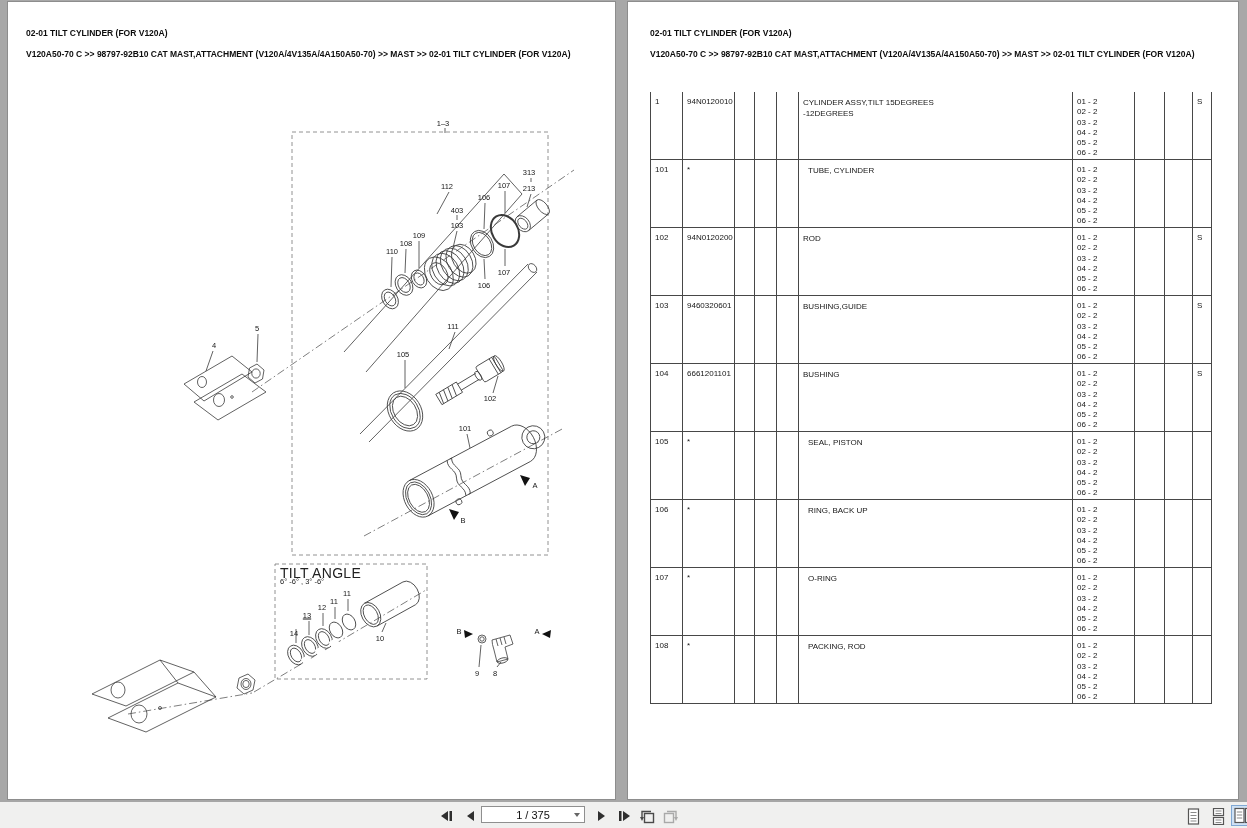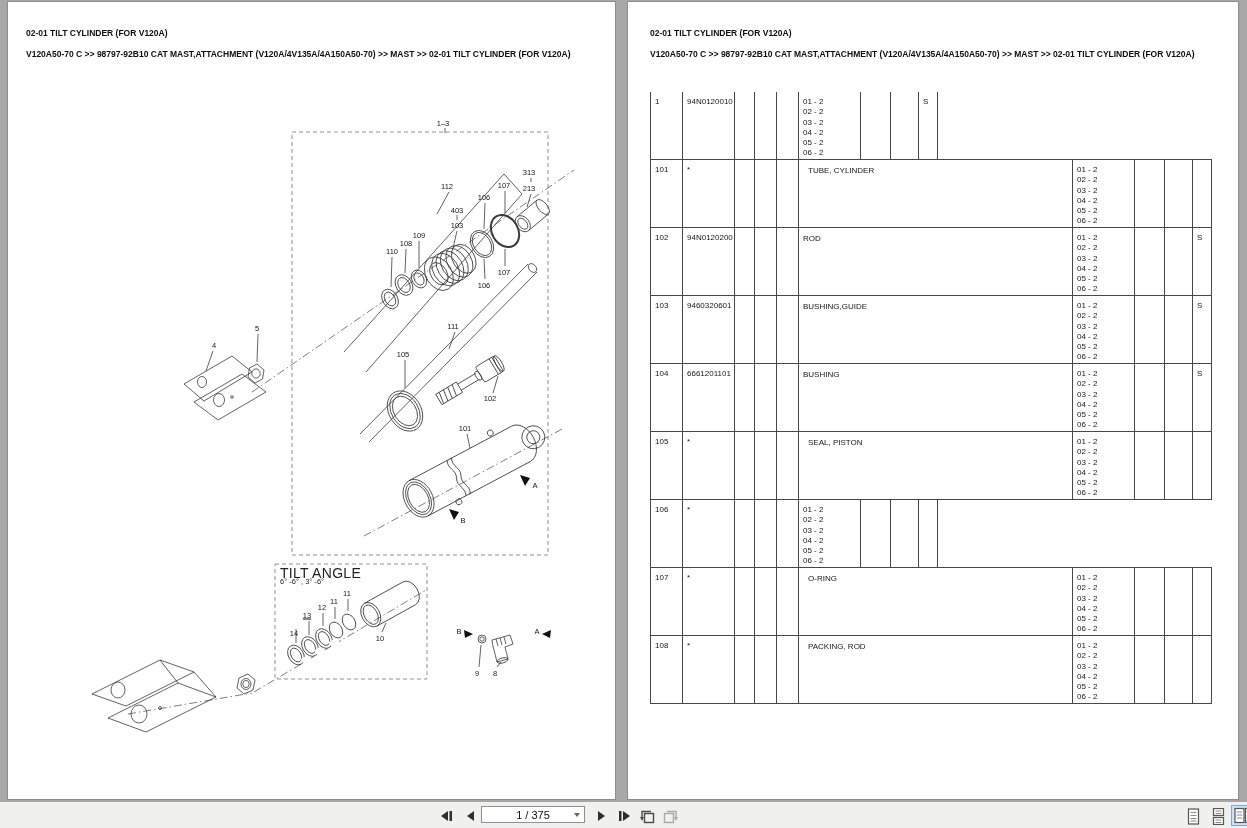--- a/index.html
+++ b/index.html
@@ -285,20 +285,24 @@
     <div class="doc-title">02-01 TILT CYLINDER (FOR V120A)</div>
     <div class="breadcrumb">V120A50-70 C &gt;&gt; 98797-92B10 CAT MAST,ATTACHMENT (V120A/4V135A/4A150A50-70) &gt;&gt; MAST &gt;&gt; 02-01 TILT CYLINDER (FOR V120A)</div>
     <div class="parts-table">
       <div class="t-body" id="table-body">
           <div class="t-row">
             <div class="cell cw0 first">1</div>
             <div class="cell cw1">94N0120010</div>
             <div class="cell cw2"></div>
             <div class="cell cw3"></div>
             <div class="cell cw4"></div>
+            <div class="cell cw5">
+              <div class="desc-line">CYLINDER ASSY,TILT 15DEGREES</div>
+              <div class="desc-line">-12DEGREES</div>
+            </div>
             <div class="cell cw6">
               <div class="mq">01 - 2</div>
               <div class="mq">02 - 2</div>
               <div class="mq">03 - 2</div>
               <div class="mq">04 - 2</div>
               <div class="mq">05 - 2</div>
               <div class="mq">06 - 2</div>
             </div>
             <div class="cell cw7"></div>
             <div class="cell cw8"></div>
@@ -408,20 +412,23 @@
             <div class="cell cw7"></div>
             <div class="cell cw8"></div>
             <div class="cell cw9"></div>
           </div>
           <div class="t-row">
             <div class="cell cw0 first">106</div>
             <div class="cell cw1">*</div>
             <div class="cell cw2"></div>
             <div class="cell cw3"></div>
             <div class="cell cw4"></div>
+            <div class="cell cw5 desc-indent">
+              <div class="desc-line">RING, BACK UP</div>
+            </div>
             <div class="cell cw6">
               <div class="mq">01 - 2</div>
               <div class="mq">02 - 2</div>
               <div class="mq">03 - 2</div>
               <div class="mq">04 - 2</div>
               <div class="mq">05 - 2</div>
               <div class="mq">06 - 2</div>
             </div>
             <div class="cell cw7"></div>
             <div class="cell cw8"></div>

